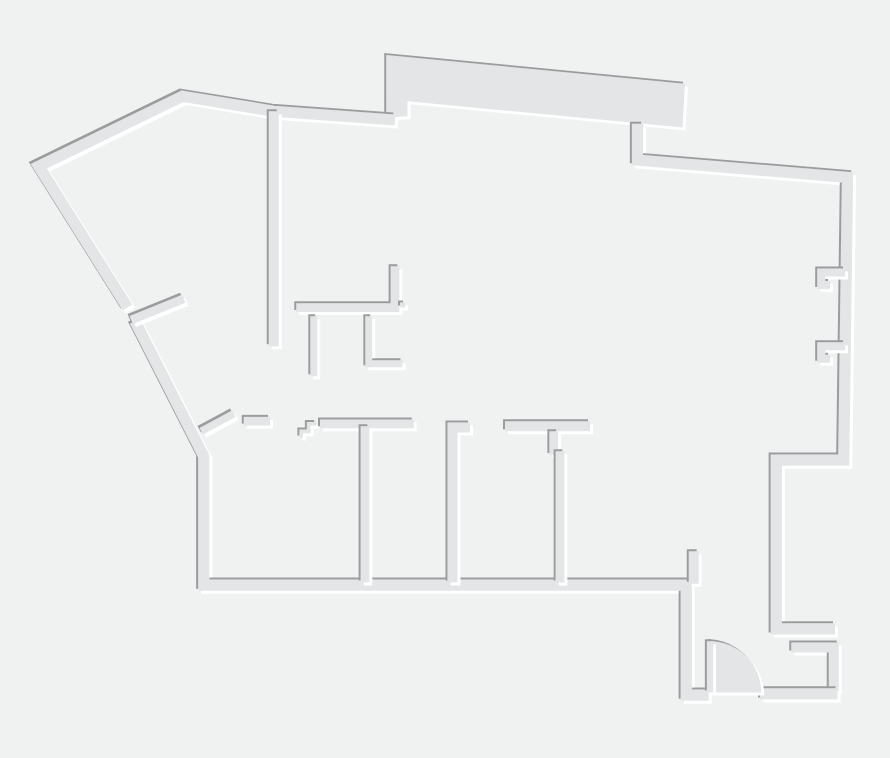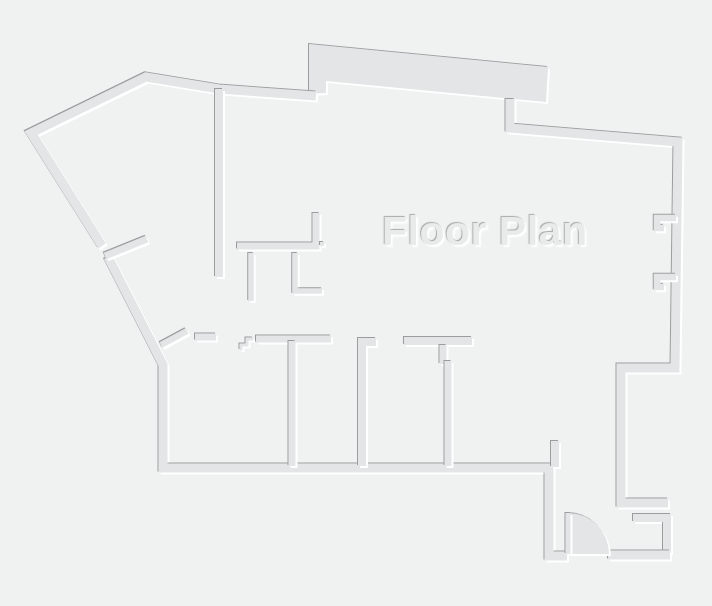--- a/index.html
+++ b/index.html
@@ -85,15 +85,14 @@
         <path d="M 376 342 L 362 342 L 362 466" fill="none" stroke="#e3e5e6" stroke-width="8" stroke-linecap="butt" stroke-linejoin="miter" filter="url(#fp-emboss)"></path>
         <path d="M 404 341 L 472 341" fill="none" stroke="#e3e5e6" stroke-width="8" stroke-linecap="butt" stroke-linejoin="miter" filter="url(#fp-emboss)"></path>
         <path d="M 443 345 L 443 364" fill="none" stroke="#e3e5e6" stroke-width="7" stroke-linecap="butt" stroke-linejoin="miter" filter="url(#fp-emboss)"></path>
         <path d="M 448 361 L 448 466" fill="none" stroke="#e3e5e6" stroke-width="7" stroke-linecap="butt" stroke-linejoin="miter" filter="url(#fp-emboss)"></path>
         <path d="M 105 256 L 147 239" fill="none" stroke="#e3e5e6" stroke-width="7" stroke-linecap="butt" stroke-linejoin="miter" filter="url(#fp-emboss)"></path>
         <path d="M 568 554 L 568 513 A 41 41 0 0 1 609 554 Z" fill="#e3e5e6" filter="url(#fp-emboss)"></path>
         <path d="M 568 513 L 568 554" fill="none" stroke="#e3e5e6" stroke-width="5" stroke-linecap="butt" stroke-linejoin="miter" filter="url(#fp-emboss)"></path>
       </g>
   </svg>
 
-  <div class="plan-title">Floor Plan</div>
 
 </div>
 
 </body></html>

